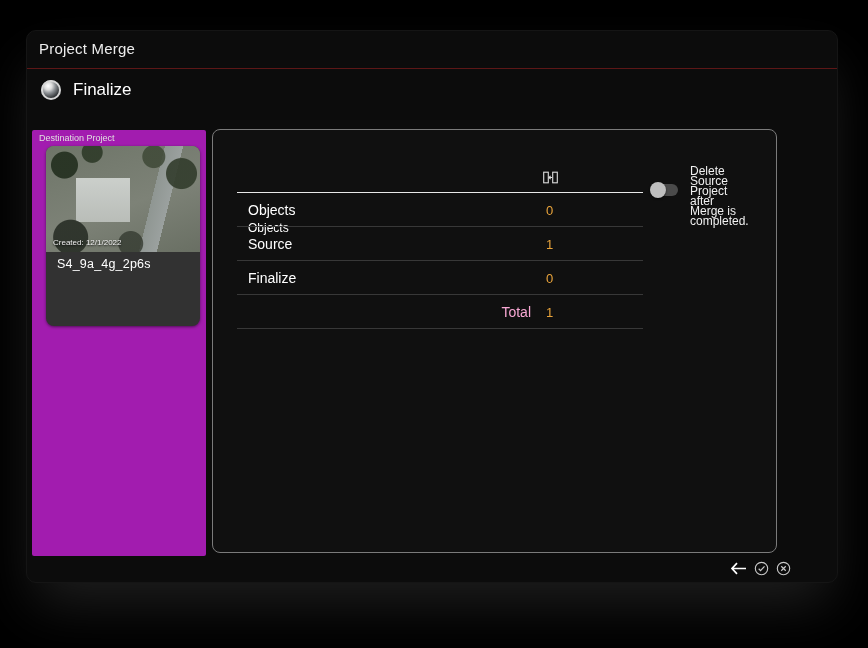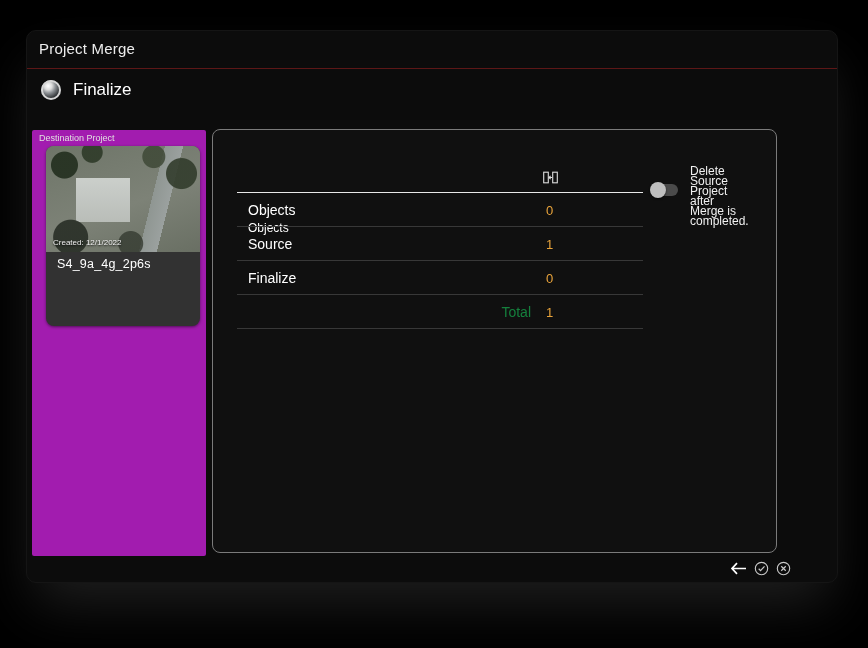--- a/index.html
+++ b/index.html
@@ -72,21 +72,21 @@
     position:relative; height:63px; border-bottom:1.5px solid #e8e8e8;
   }
   .t-header-label { position:absolute; left:11px; top:43px; font-size:12px; color:#ffffff;margin-top:48px; }
   .t-header-icon  { position:absolute; left:306px; top:40px; }
   .t-row {
     position:relative; height:34px; border-bottom:1px solid #383838;
   }
   .t-row-label { position:absolute; left:11px; top:9px; font-size:14px; color:#ffffff; }
   .t-row-value { position:absolute; left:309px; top:10px; font-size:13px; color:#e8a33b; }
   .t-total { position:relative; height:34px; border-bottom:1px solid #383838; }
-  .t-total-label { position:absolute; right:112px; top:9px; font-size:14px; color:#15803d; }
+  .t-total-label { position:absolute; right:112px; top:9px; font-size:14px; color:#f9a8d4; }
   .t-total-value { position:absolute; left:309px; top:10px; font-size:13px; color:#e8a33b; }
 
   
   .toggle-group { position:absolute; left:437px; top:36px; width:120px; }
   .toggle {
     position:absolute; left:2px; top:18px; width:26px; height:12px; border-radius:6px;
     background:#4b4b4b; cursor:pointer;
   }
   .toggle-knob {
     position:absolute; left:-2px; top:-2px; width:16px; height:16px; border-radius:50%;

